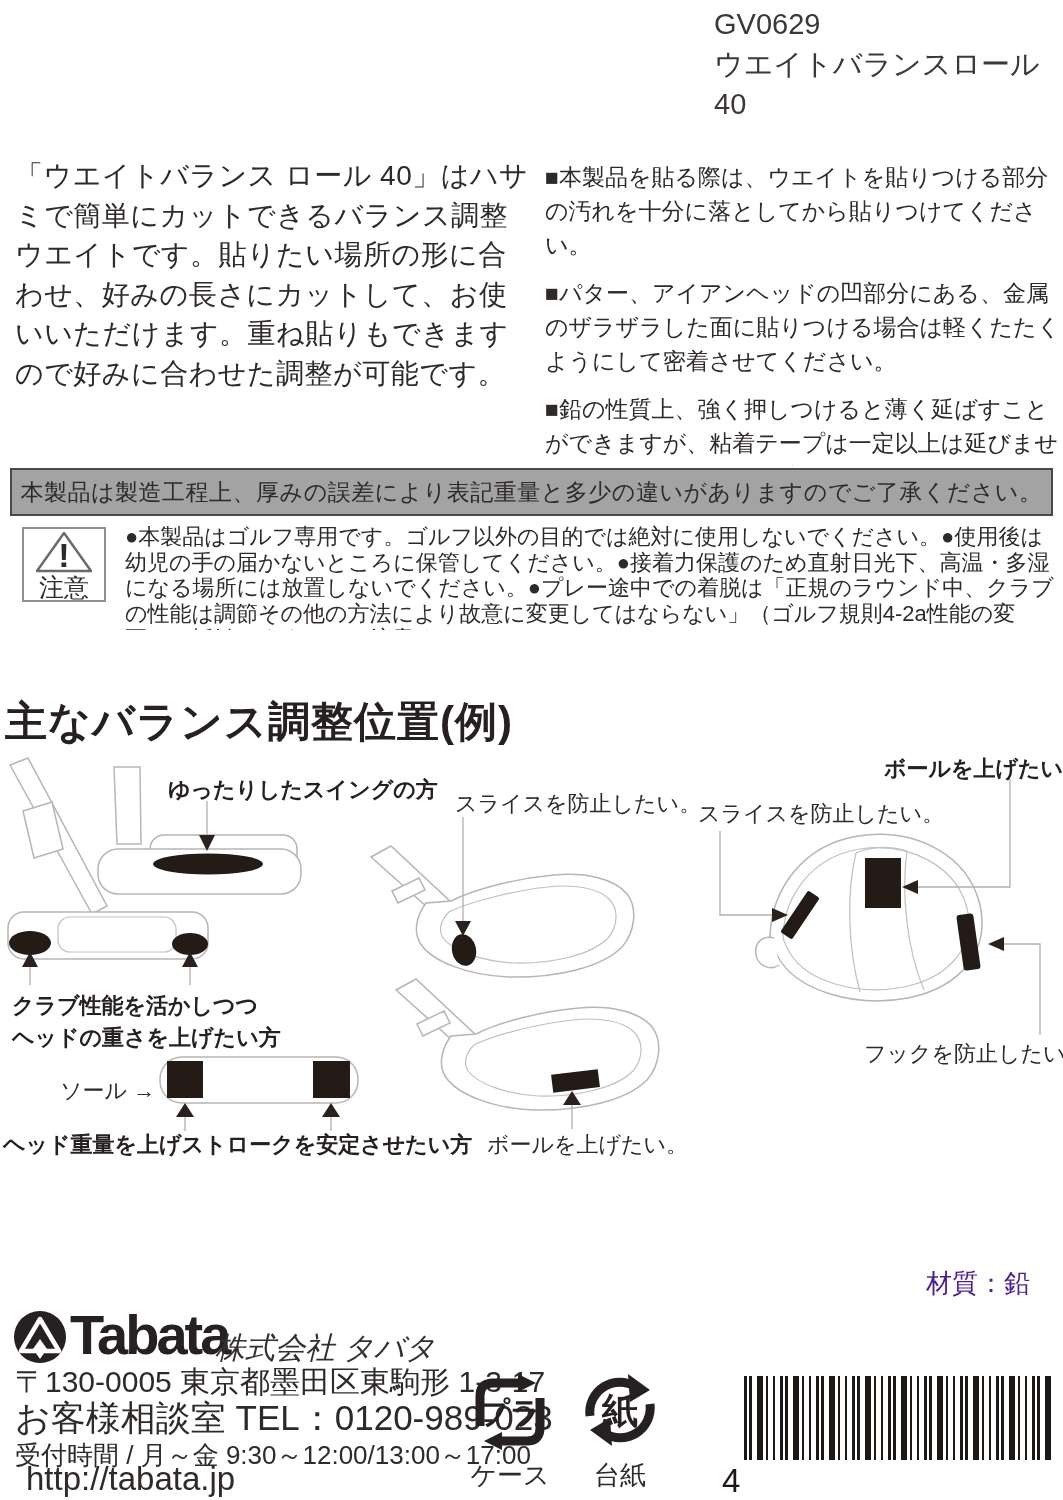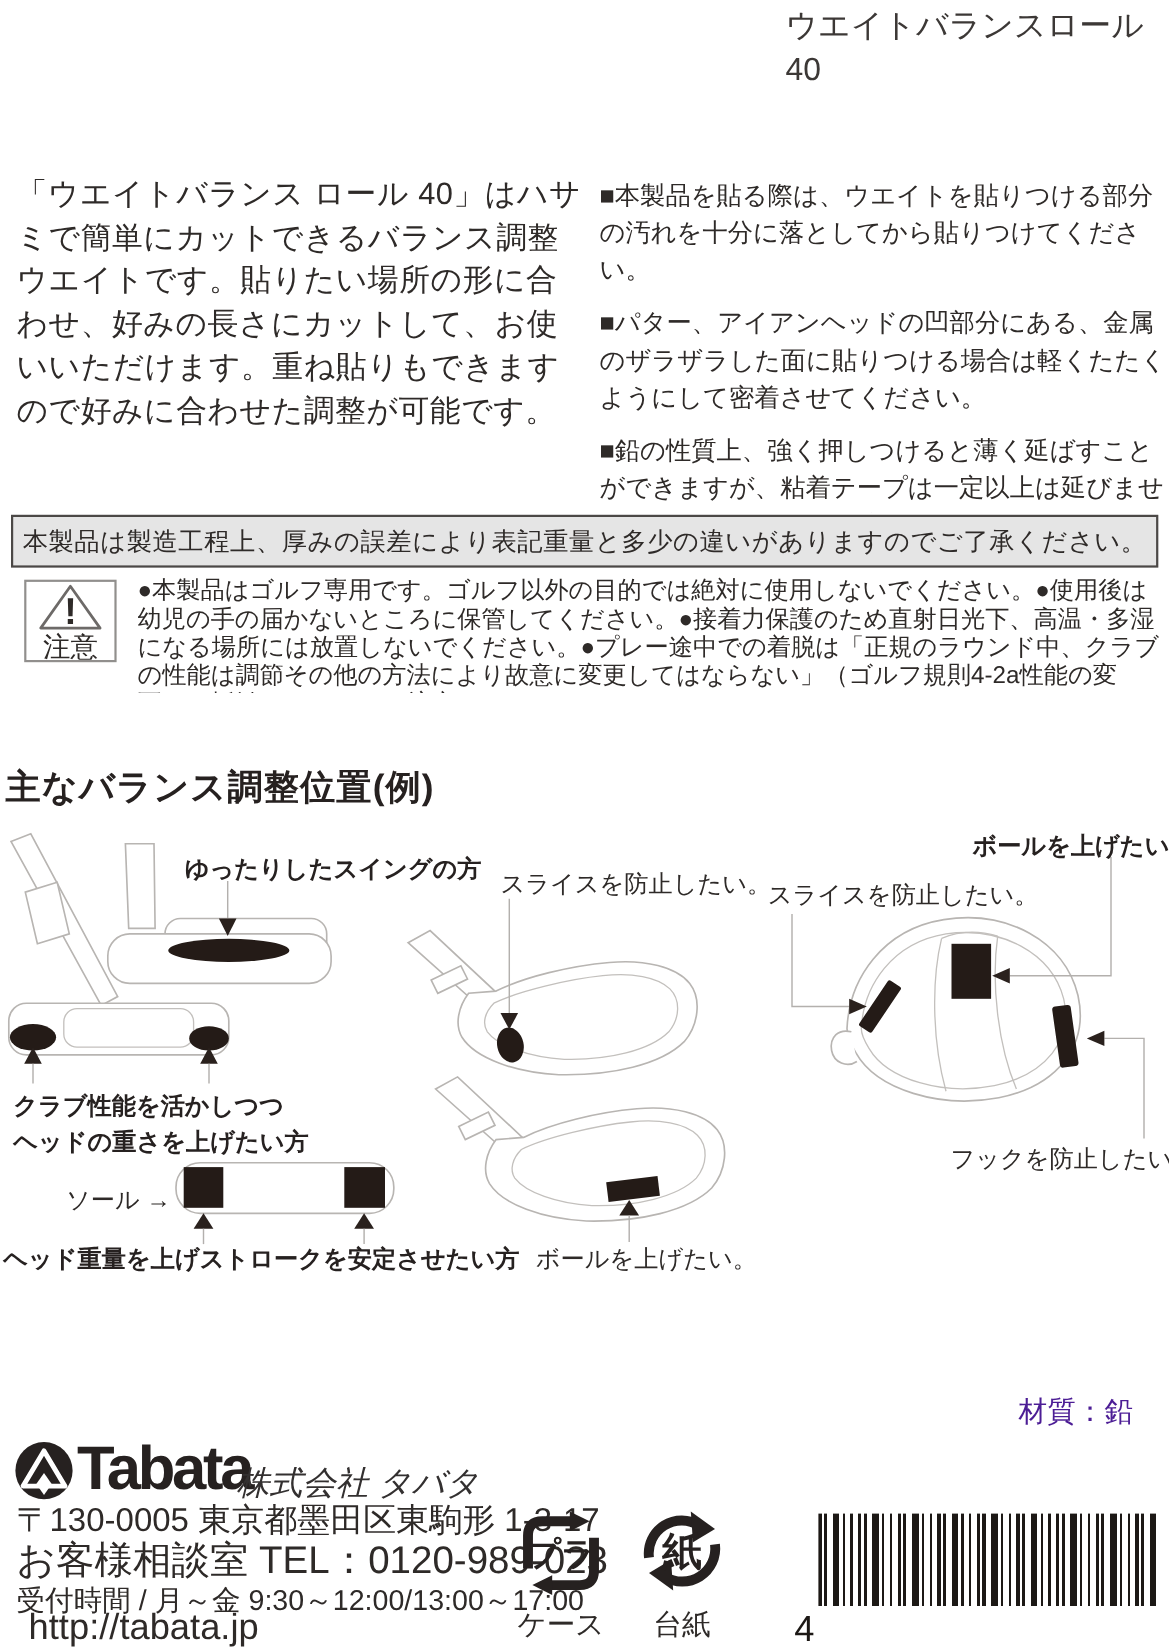--- a/index.html
+++ b/index.html
@@ -13,29 +13,29 @@
   .hdr{left:714px;top:4px;font-size:29px;line-height:40px;color:#3c3836;}
   
   .intro{left:15px;top:156px;width:516px;height:252px;overflow:hidden;
          font-size:28px;line-height:39.5px;letter-spacing:0.5px;}
   
   .bullets{left:545px;top:160px;width:520px;height:306px;overflow:hidden;
            font-size:23px;line-height:34px;}
   .bullets p{margin:0 0 14px 0;}
   
   .tolbox{left:10px;top:468px;width:1039px;height:44px;border:2px solid #4b4846;
-          background:#e5e5e5;display:flex;align-items:center;justify-content:center;
+          background:#a3a3a3;display:flex;align-items:center;justify-content:center;
           font-size:23px;letter-spacing:0.5px;}
   
   .caut-icon{left:22px;top:527px;width:84px;height:75px;border:2px solid #918f8d;
              background:#fff;box-sizing:border-box;}
   .caut-text{left:125px;top:524px;width:930px;height:106px;overflow:hidden;
              background:#fff;font-size:22px;line-height:25.5px;}
   
-  .heading{left:5px;top:694px;font-size:32px;font-weight:900;color:#262120;
+  .heading{left:5px;top:694px;font-size:42px;font-weight:900;color:#262120;
            letter-spacing:1px;}
   
   .diagram{left:0;top:745px;}
   .dlabel{font-size:22px;fill:#2e2a28;}
   .dbold{font-weight:bold;fill:#262120;}
   .outline{fill:#ffffff;stroke:#b8b5b2;stroke-width:1.5;}
   .thinline{fill:none;stroke:#c3c0bd;stroke-width:1.2;}
   .weight{fill:#241b17;stroke:none;}
   .leader{fill:none;stroke:#b3b0ad;stroke-width:1.3;}
   .ahead{fill:#2a211d;}
@@ -60,20 +60,21 @@
       #1c1815 29px 31px,#ffffff 31px 36px);}
   .barcode-digits{position:relative;margin-top:-10px;background:#fff;
     font-size:33px;letter-spacing:7px;color:#1c1815;padding-top:2px;
     font-family:"Liberation Sans","DejaVu Sans",sans-serif;}
   .material{left:926px;top:1266px;font-size:26px;color:#4c1d95;}
 </style>
 </head>
 <body>
 
 <div class="abs hdr">
+  <div>GV0629</div>
   <div>ウエイトバランスロール 40</div>
 </div>
 
 <div class="abs intro">「ウエイトバランス ロール 40」はハサミで簡単にカットできるバランス調整ウエイトです。貼りたい場所の形に合わせ、好みの長さにカットして、お使いいただけます。重ね貼りもできますので好みに合わせた調整が可能です。</div>
 
 <div class="abs bullets">
   <p>■本製品を貼る際は、ウエイトを貼りつける部分の汚れを十分に落としてから貼りつけてください。</p>
   <p>■パター、アイアンヘッドの凹部分にある、金属のザラザラした面に貼りつける場合は軽くたたくようにして密着させてください。</p>
   <p>■鉛の性質上、強く押しつけると薄く延ばすことができますが、粘着テープは一定以上は延びませんので、R(曲面)の強い部分で極端に薄く延ばした場合、剥がれやすくなることがあります。</p>
 </div>

